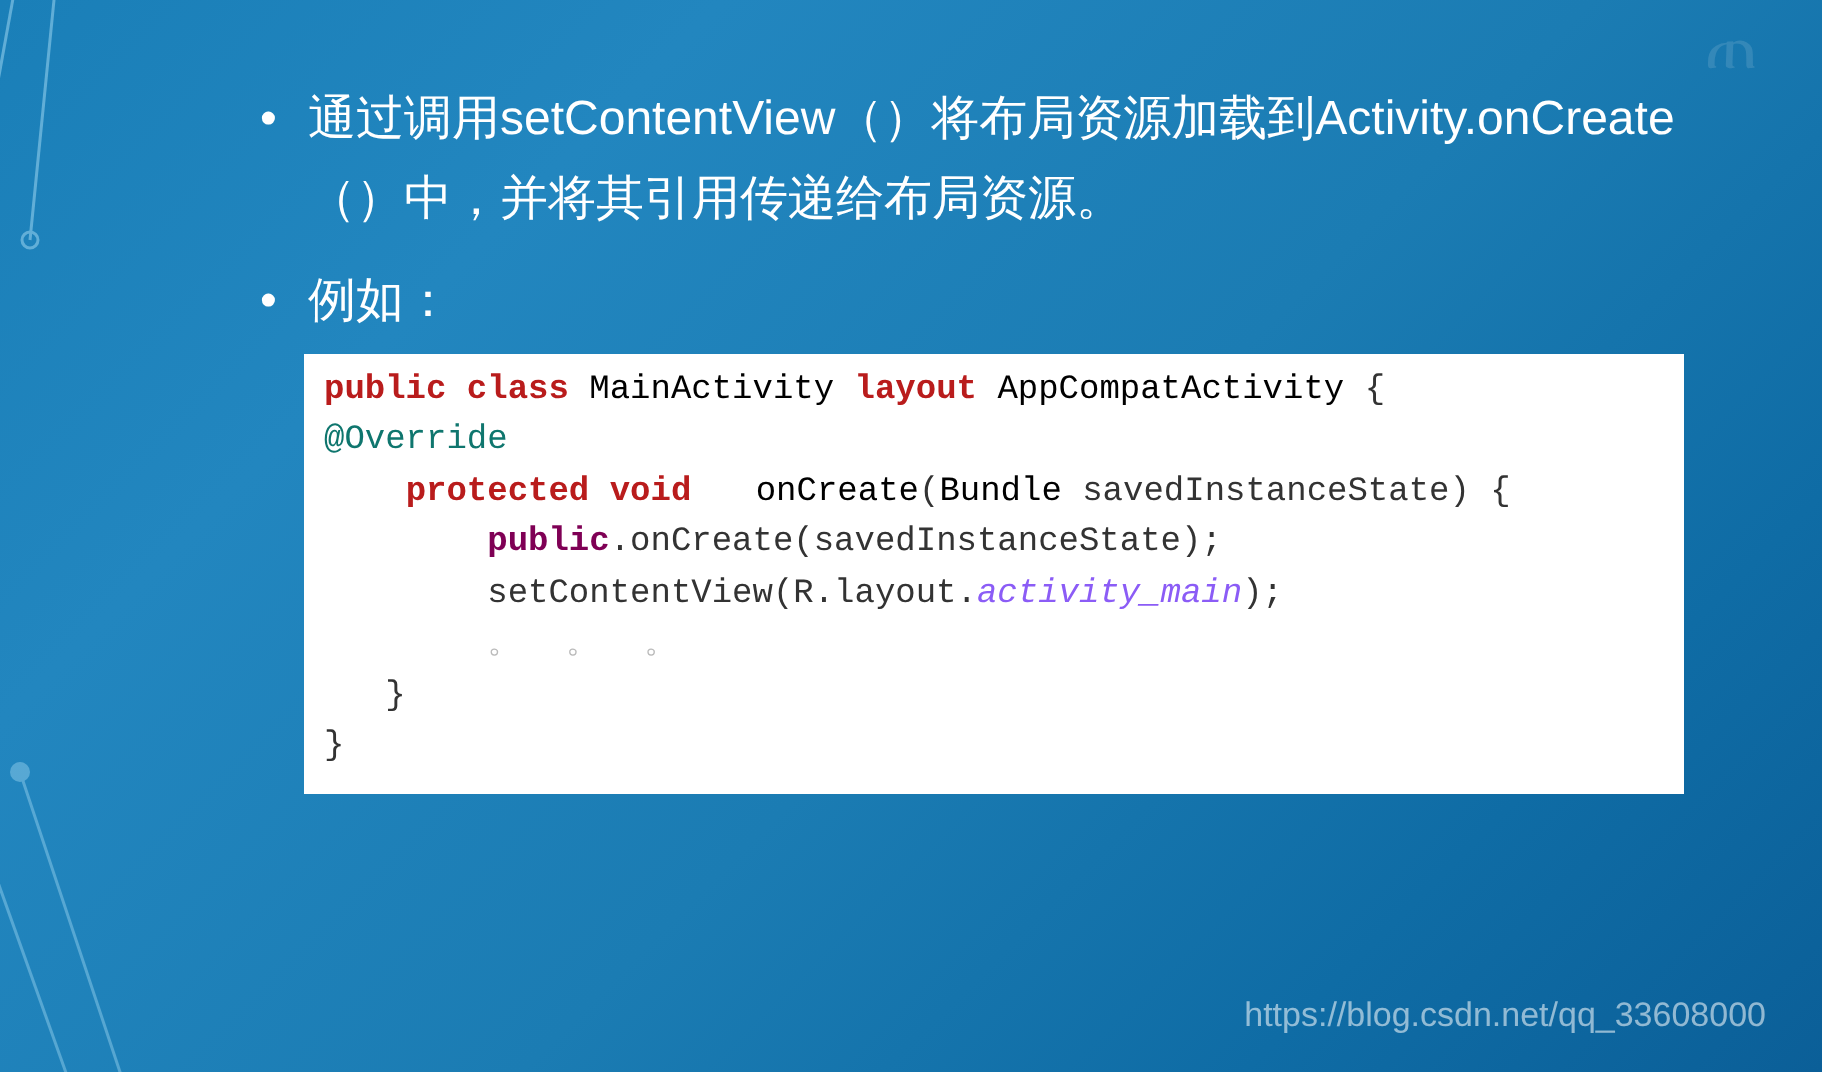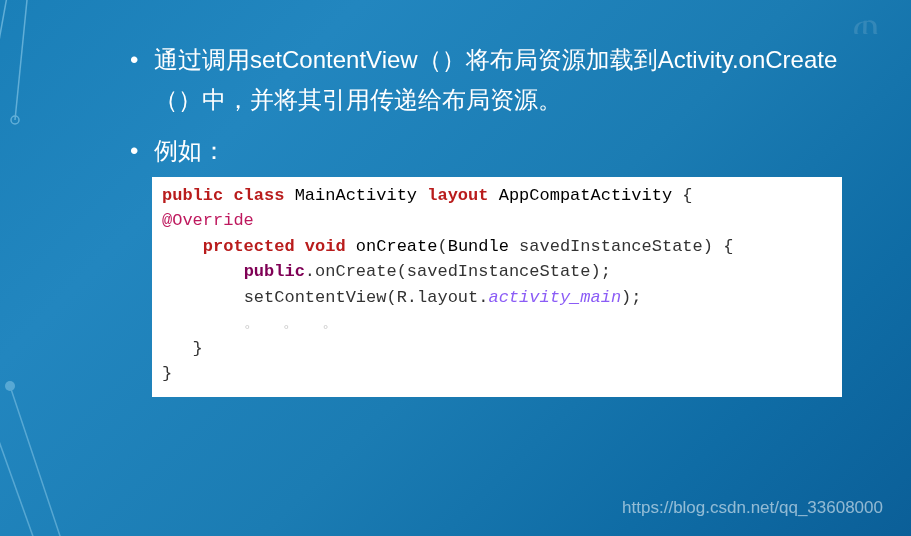--- a/index.html
+++ b/index.html
@@ -71,22 +71,22 @@
     font-size: 17px;
     line-height: 1.5;
     padding: 6px 10px 10px 10px;
     margin-top: 6px;
     margin-left: -2px;
     width: 690px;
     white-space: pre;
   }
   .code-box .tok-kw  { color: #b91c1c; font-weight: bold; }
   .code-box .tok-cls { color: #000000; }
-  .code-box .tok-ann { color: #be185d; }
-  .code-box .tok-mth { color: #000000; }
+  .code-box .tok-ann { color: #0f766e; }
+  .code-box .tok-mth { color: #000000; margin-left: 22px; }
   .code-box .tok-sup { color: #7f0055; font-weight: bold; }
   .code-box .tok-arg { color: #8b5cf6; font-style: italic; }
   .code-box .tok-dots{ color: #bbbbbb; letter-spacing: 6px; }
   .watermark {
     position: absolute;
     bottom: 18px;
     right: 28px;
     font-size: 17px;
     color: rgba(255,255,255,0.55);
     font-family: Arial, sans-serif;

